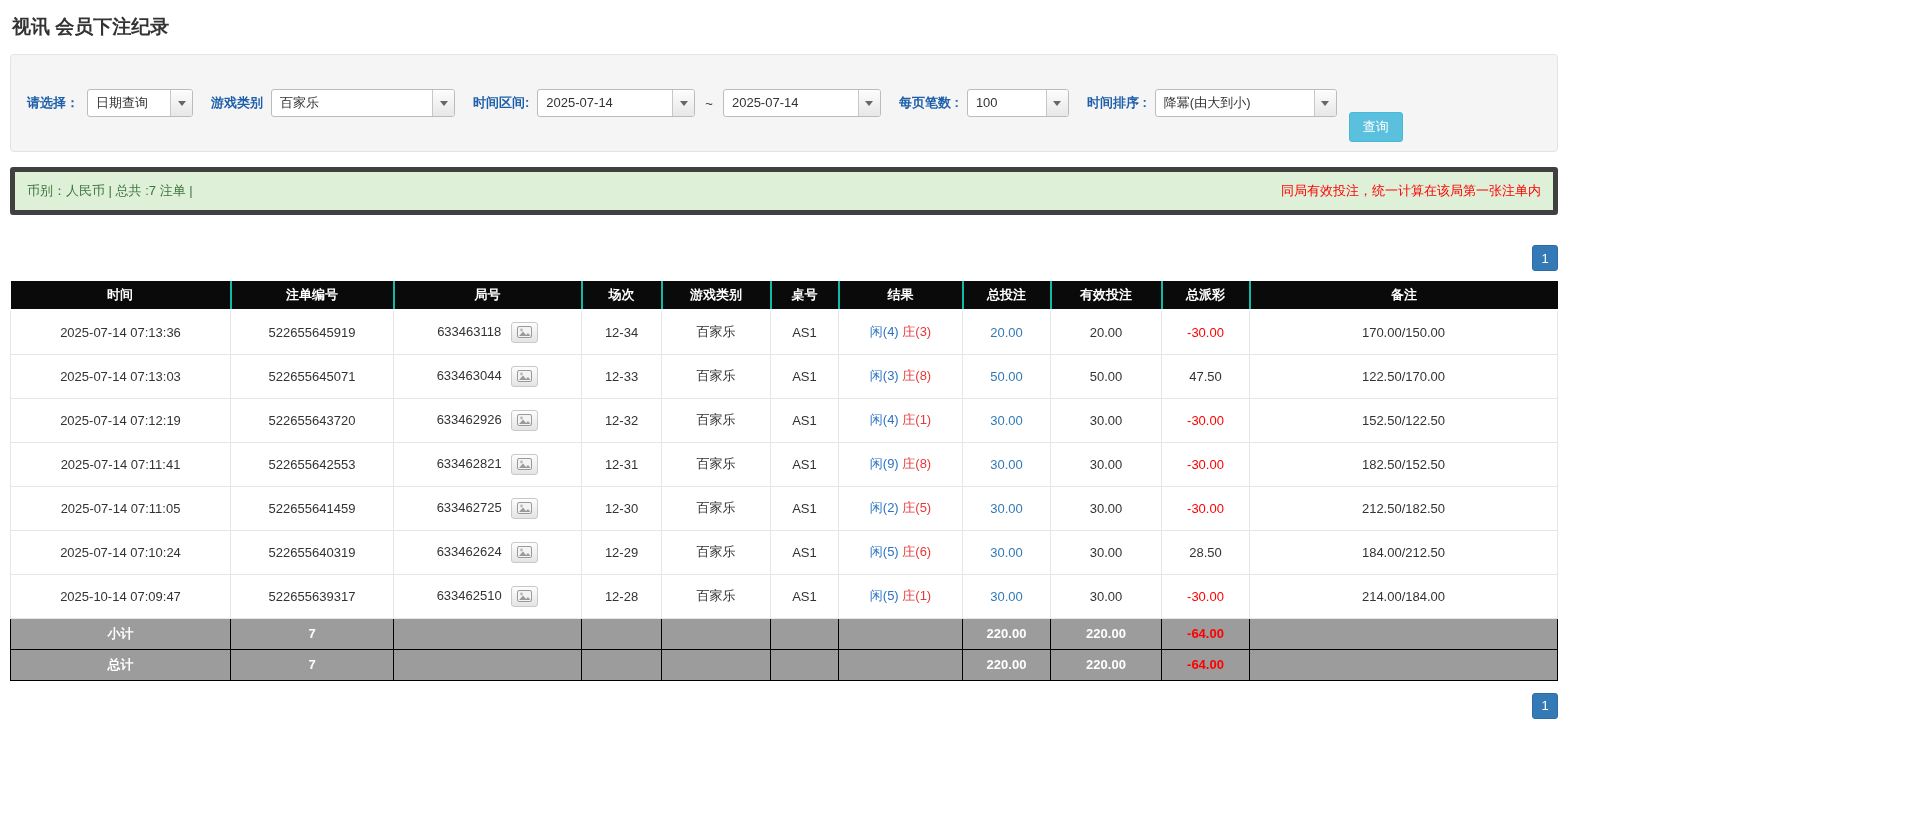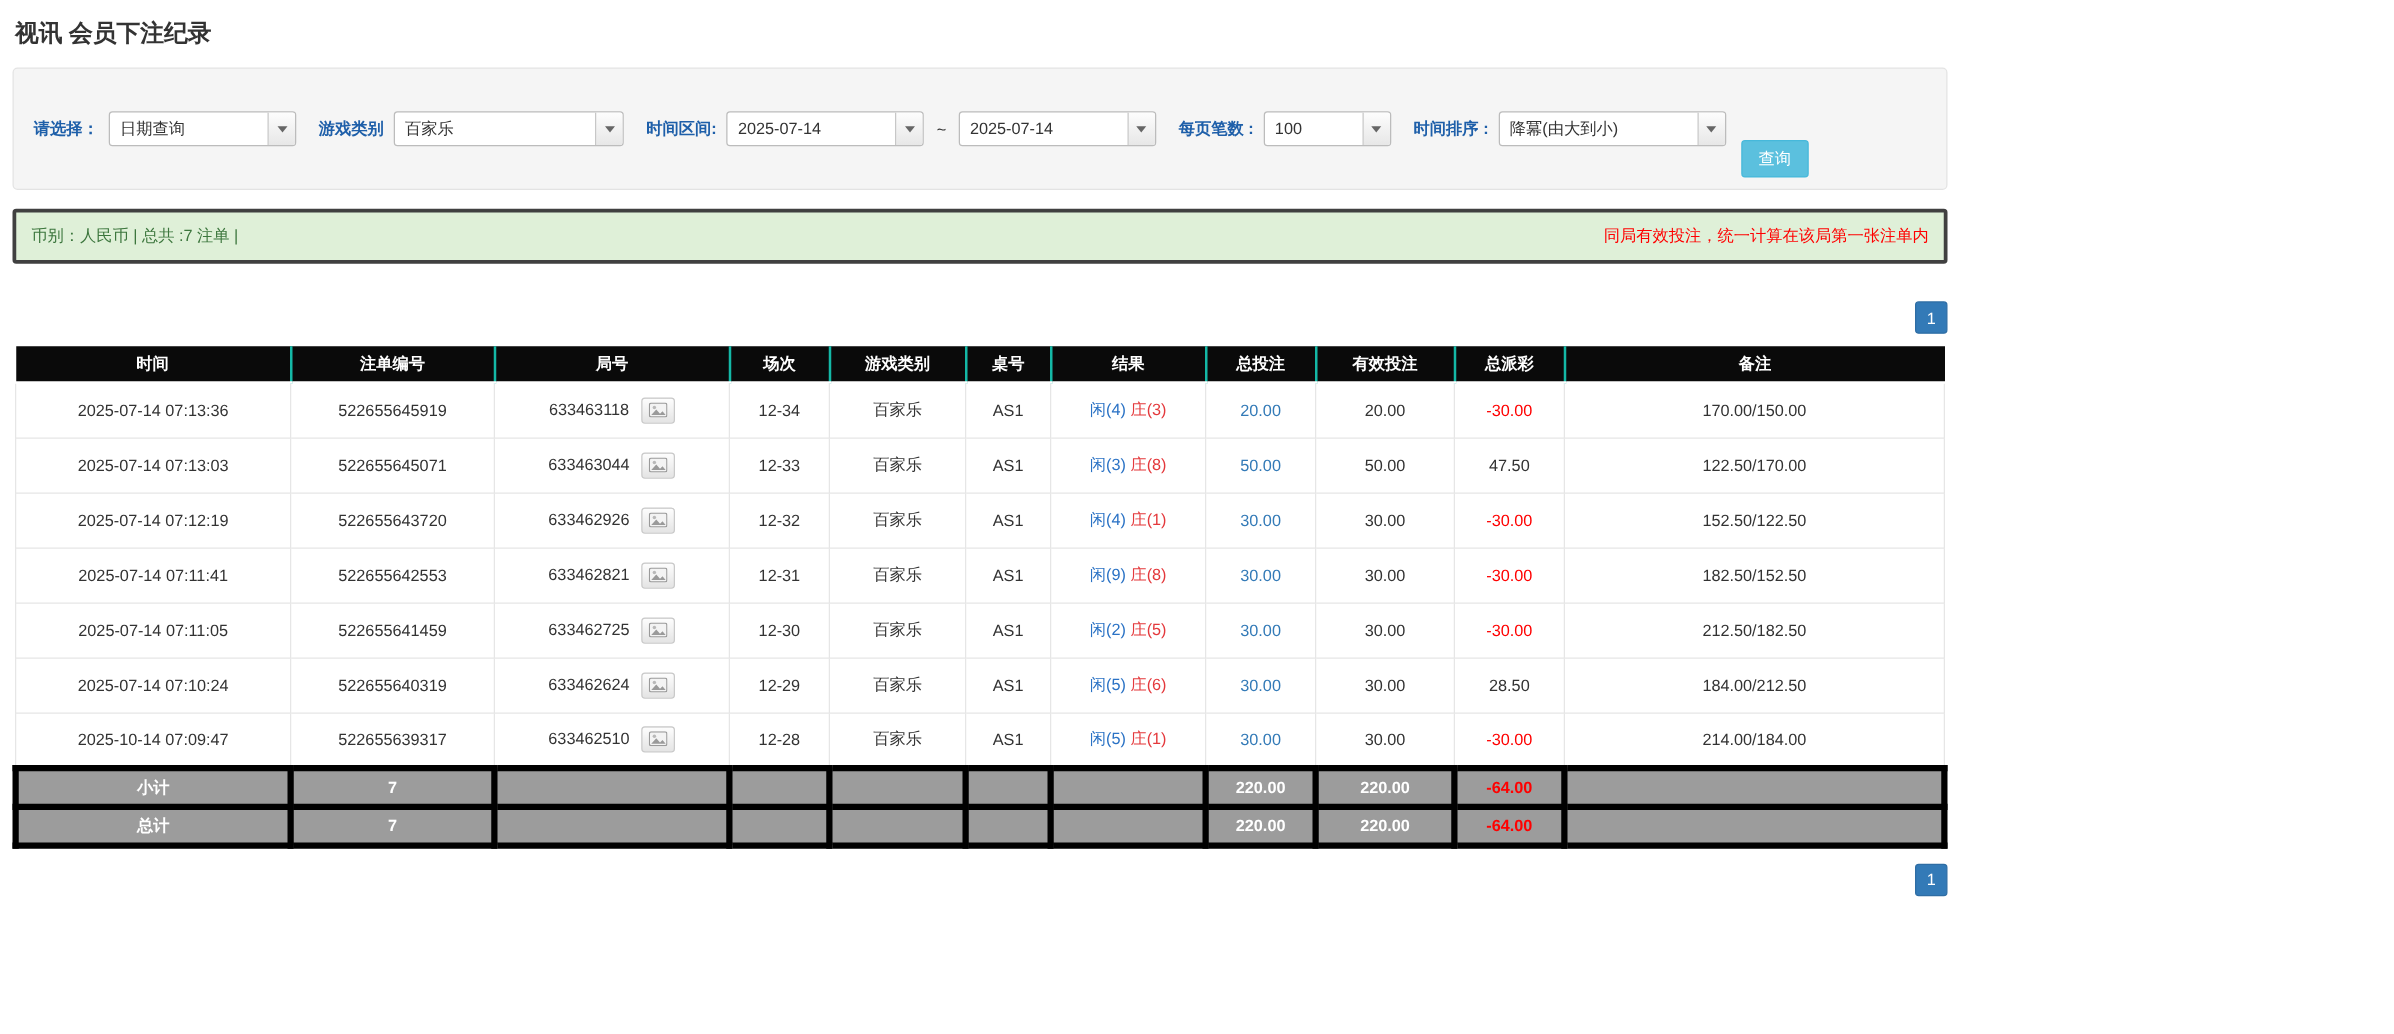--- a/index.html
+++ b/index.html
@@ -20,21 +20,21 @@
   .combo-text { padding:0 8px; line-height:26px; color:#333; font-size:13px; white-space:nowrap; }
   .combo-arrow { width:22px; background:linear-gradient(#fdfdfd,#e7e7e7); border-left:1px solid #c7c7c7;
     display:flex; align-items:center; justify-content:center; cursor:pointer; }
   .combo-arrow i { width:0; height:0; border-left:4px solid transparent; border-right:4px solid transparent;
     border-top:5px solid #666; }
   .tilde { color:#333; padding:0 2px; }
   .btn-search { background:#5bc0de; border:1px solid #46b8da; color:#fff; font-size:13px;
     padding:5px 13px; border-radius:3px; cursor:pointer; margin-left:4px;margin-top:48px; }
 
   
-  .summary-bar { margin-top:15px; background:#dff0d8; border:3px solid #404040; border-radius:3px;
+  .summary-bar { margin-top:15px; background:#dff0d8; border:5px solid #404040; border-radius:3px;
     padding:10px 12px; display:flex; justify-content:space-between; align-items:center; font-size:13px; }
   .summary-left { color:#3c763d; }
   .summary-right { color:#ff0000; }
 
   
   .pager { display:flex; justify-content:flex-end; margin:30px 0 10px 0; }
   .pager.bottom { margin:12px 0 0 0; }
   .page-btn { min-width:26px; height:26px; background:#337ab7; border:1px solid #2e6da4; color:#fff;
     border-radius:3px; font-size:13px; cursor:pointer; }
 
@@ -45,32 +45,32 @@
   thead th:last-child { border-right:none;margin-left:40px; }
   tbody td { background:#fff; border:1px solid #e6e6e6; text-align:center; height:44px; color:#333; }
   .link-blue { color:#337ab7; cursor:pointer; }
   .res-player { color:#2a72c5; }
   .res-banker { color:#e4393c;text-align:center; }
   .neg { color:#ff0000 !important; }
   .replay-btn { display:inline-flex; align-items:center; justify-content:center; width:27px; height:21px;
     margin-left:6px; vertical-align:middle; background:linear-gradient(#fdfdfd,#e4e4e4);
     border:1px solid #c9c9c9; border-radius:3px; cursor:pointer; }
   tfoot td { background:#9c9c9c; color:#fff; font-weight:bold; text-align:center; height:31px;
-    border:5px solid #000000; font-size:13px; }
+    border:1px solid #000000; font-size:13px; }
 </style>
 </head>
 <body>
 
 <div class="container">
 
   <div class="page-title">视讯 会员下注纪录</div>
 
   <div class="filter-bar">
     <span class="flabel">请选择：</span>
-    <div class="combo" style="width:150px;">
+    <div class="combo" style="width:106px;">
       <span class="combo-text" style="flex:1">日期查询</span>
       <span class="combo-arrow">
           <i></i>
         </span>
     </div>
 
     <span class="flabel" style="margin-left:10px">游戏类别</span>
     <div class="combo" style="width:184px;">
       <span class="combo-text" style="flex:1">百家乐</span>
       <span class="combo-arrow">

